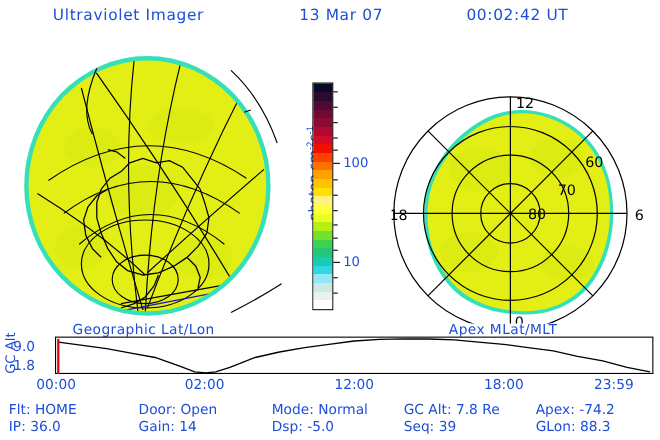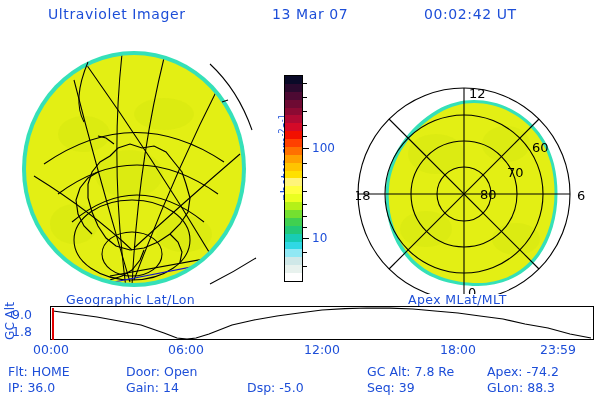--- a/index.html
+++ b/index.html
@@ -350,36 +350,40 @@
       <svg id="tl-svg" width="542" height="32" viewBox="0 0 542 32" preserveAspectRatio="none">
         <polyline fill="none" stroke="#000000" stroke-width="1.2" points="2,4 24,7 46,10 68,14 90,18 113,26 126,31 136,32 145,31
                   158,27 181,18 203,13 226,9 248,6 271,3 294,1.6 316,1
                   339,1.2 362,2 384,4 407,6 429,9 452,12 474,17 497,21
                   519,27 540,31"></polyline>
       </svg>
       <div id="tl-marker"></div>
     </div>
 
     <div class="tl-xlabel" style="left:33px;">00:00</div>
-    <div class="tl-xlabel" style="left:168px;">06:00</div>
+    <div class="tl-xlabel" style="left:168px;">02:00</div>
     <div class="tl-xlabel" style="left:304px;">12:00</div>
     <div class="tl-xlabel" style="left:440px;">18:00</div>
     <div class="tl-xlabel" style="left:540px;">23:59</div>
   </div>
 
   <div id="status">
 
     <div class="st-cell st-row0" style="left:8px;">
       <span>Flt:</span>
       <span>HOME</span>
     </div>
     <div class="st-cell st-row0" style="left:126px;">
       <span>Door:</span>
       <span>Open</span>
     </div>
+    <div class="st-cell st-row0" style="left:247px;">
+      <span>Mode:</span>
+      <span>Normal</span>
+    </div>
     <div class="st-cell st-row0" style="left:367px;">
       <span>GC Alt:</span>
       <span>7.8 Re</span>
     </div>
     <div class="st-cell st-row0" style="left:487px;">
       <span>Apex:</span>
       <span>-74.2</span>
     </div>
 
     <div class="st-cell st-row1" style="left:8px;">

